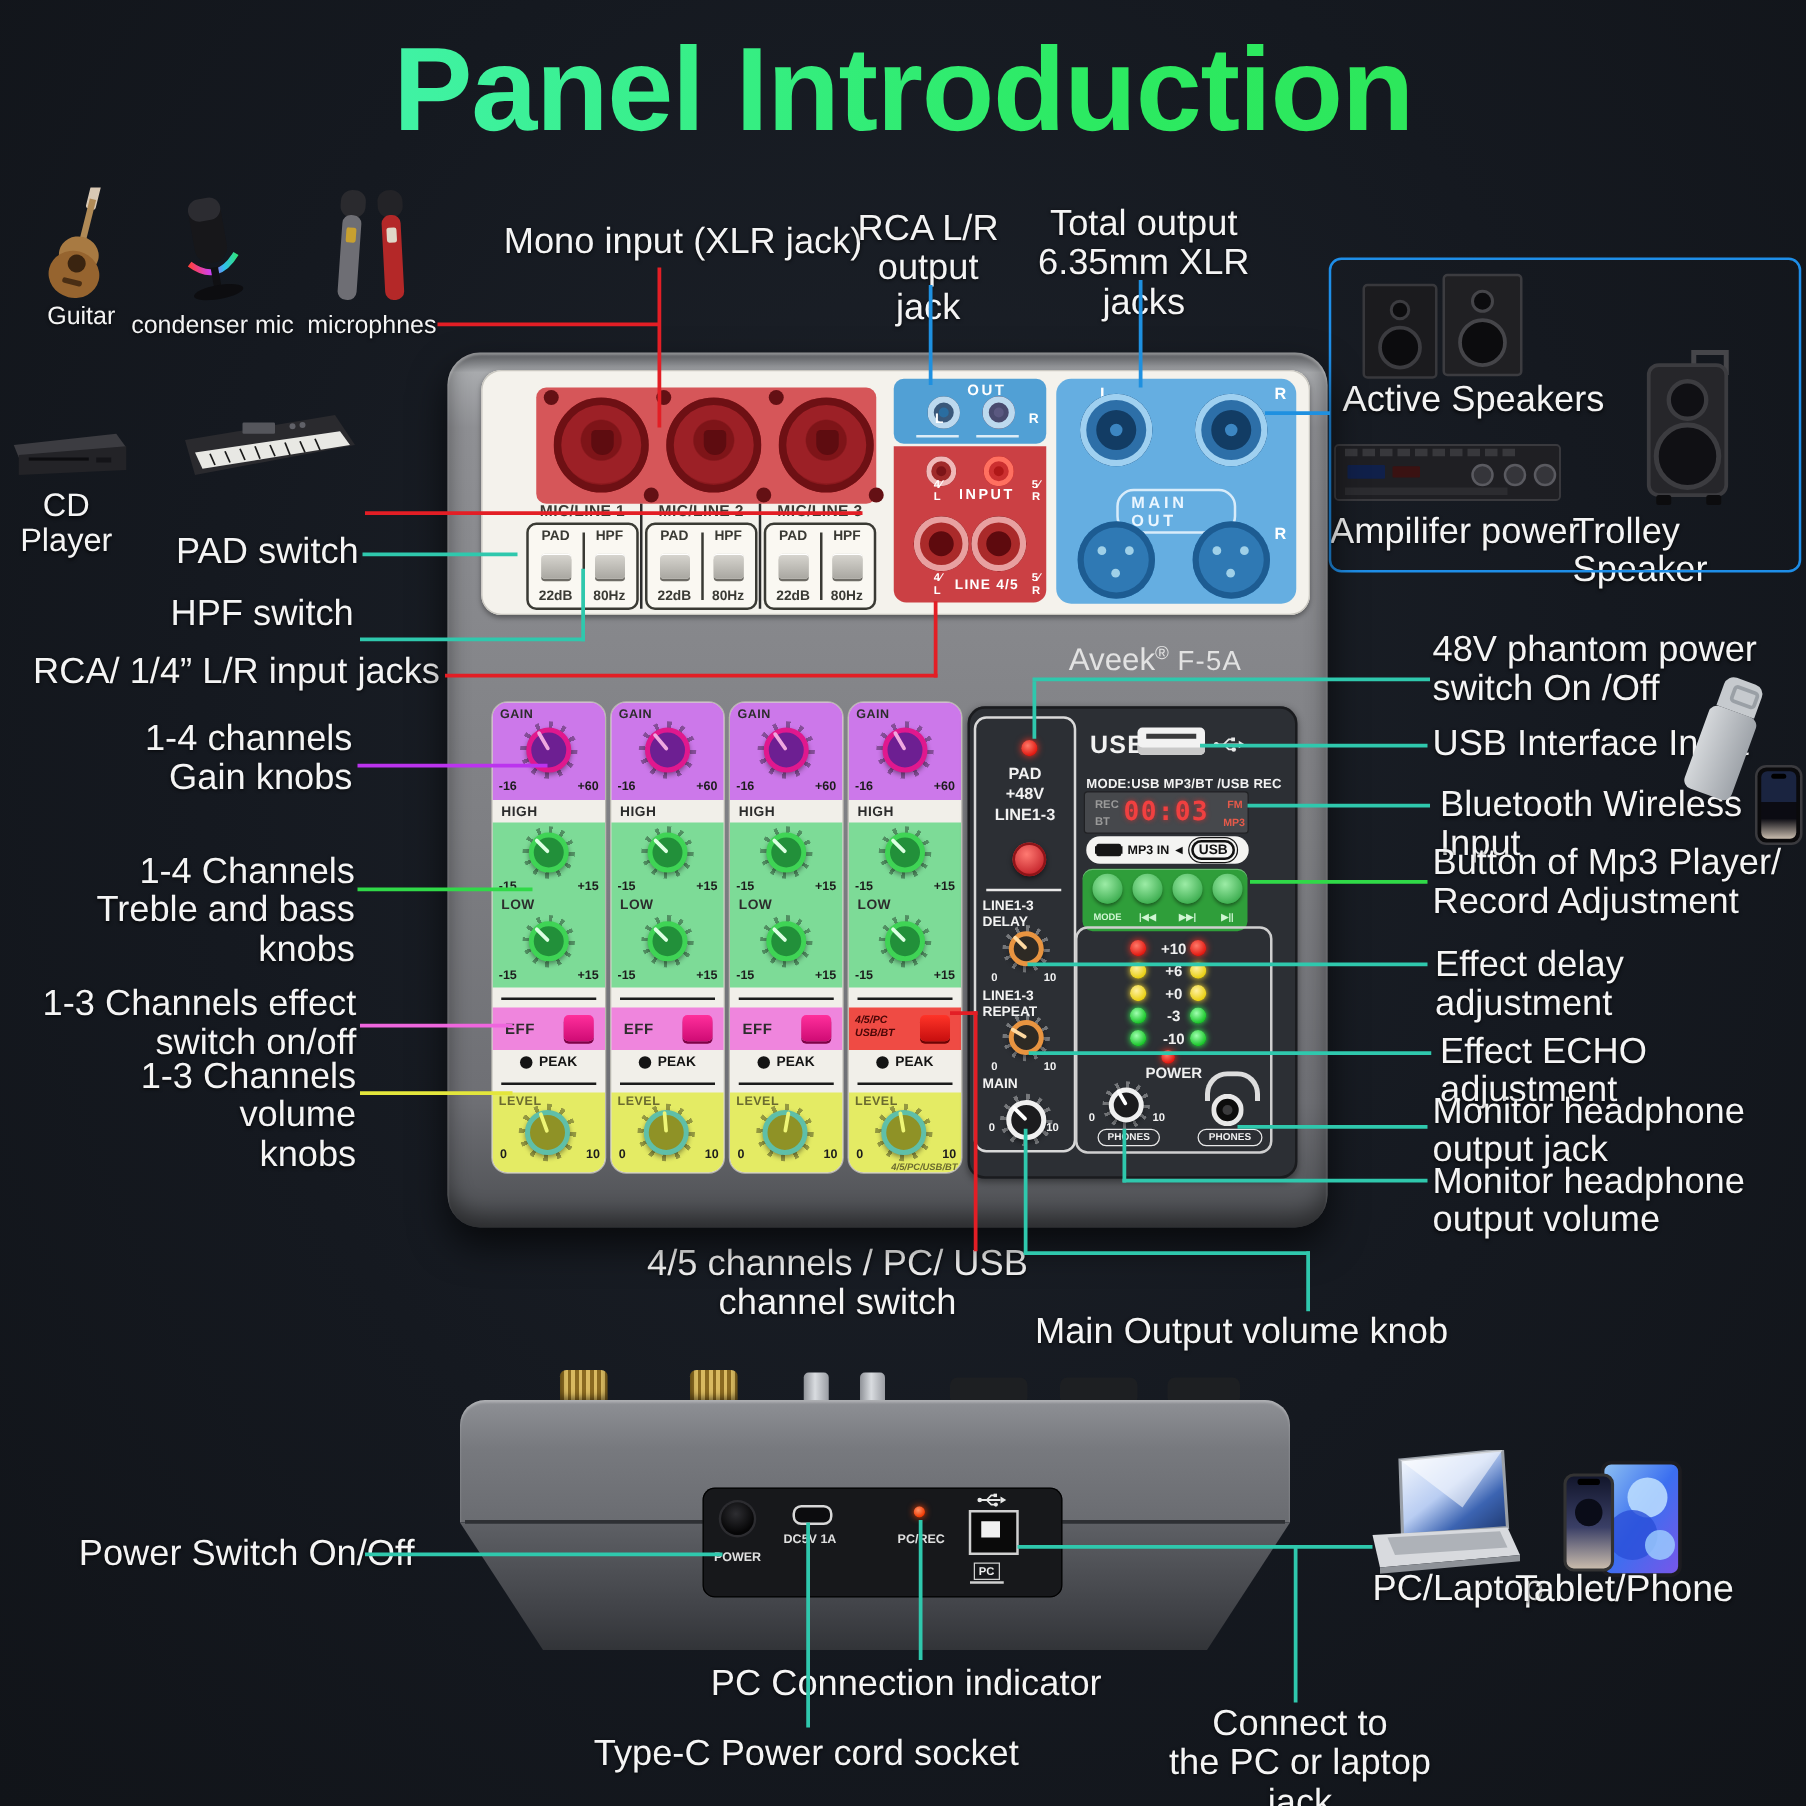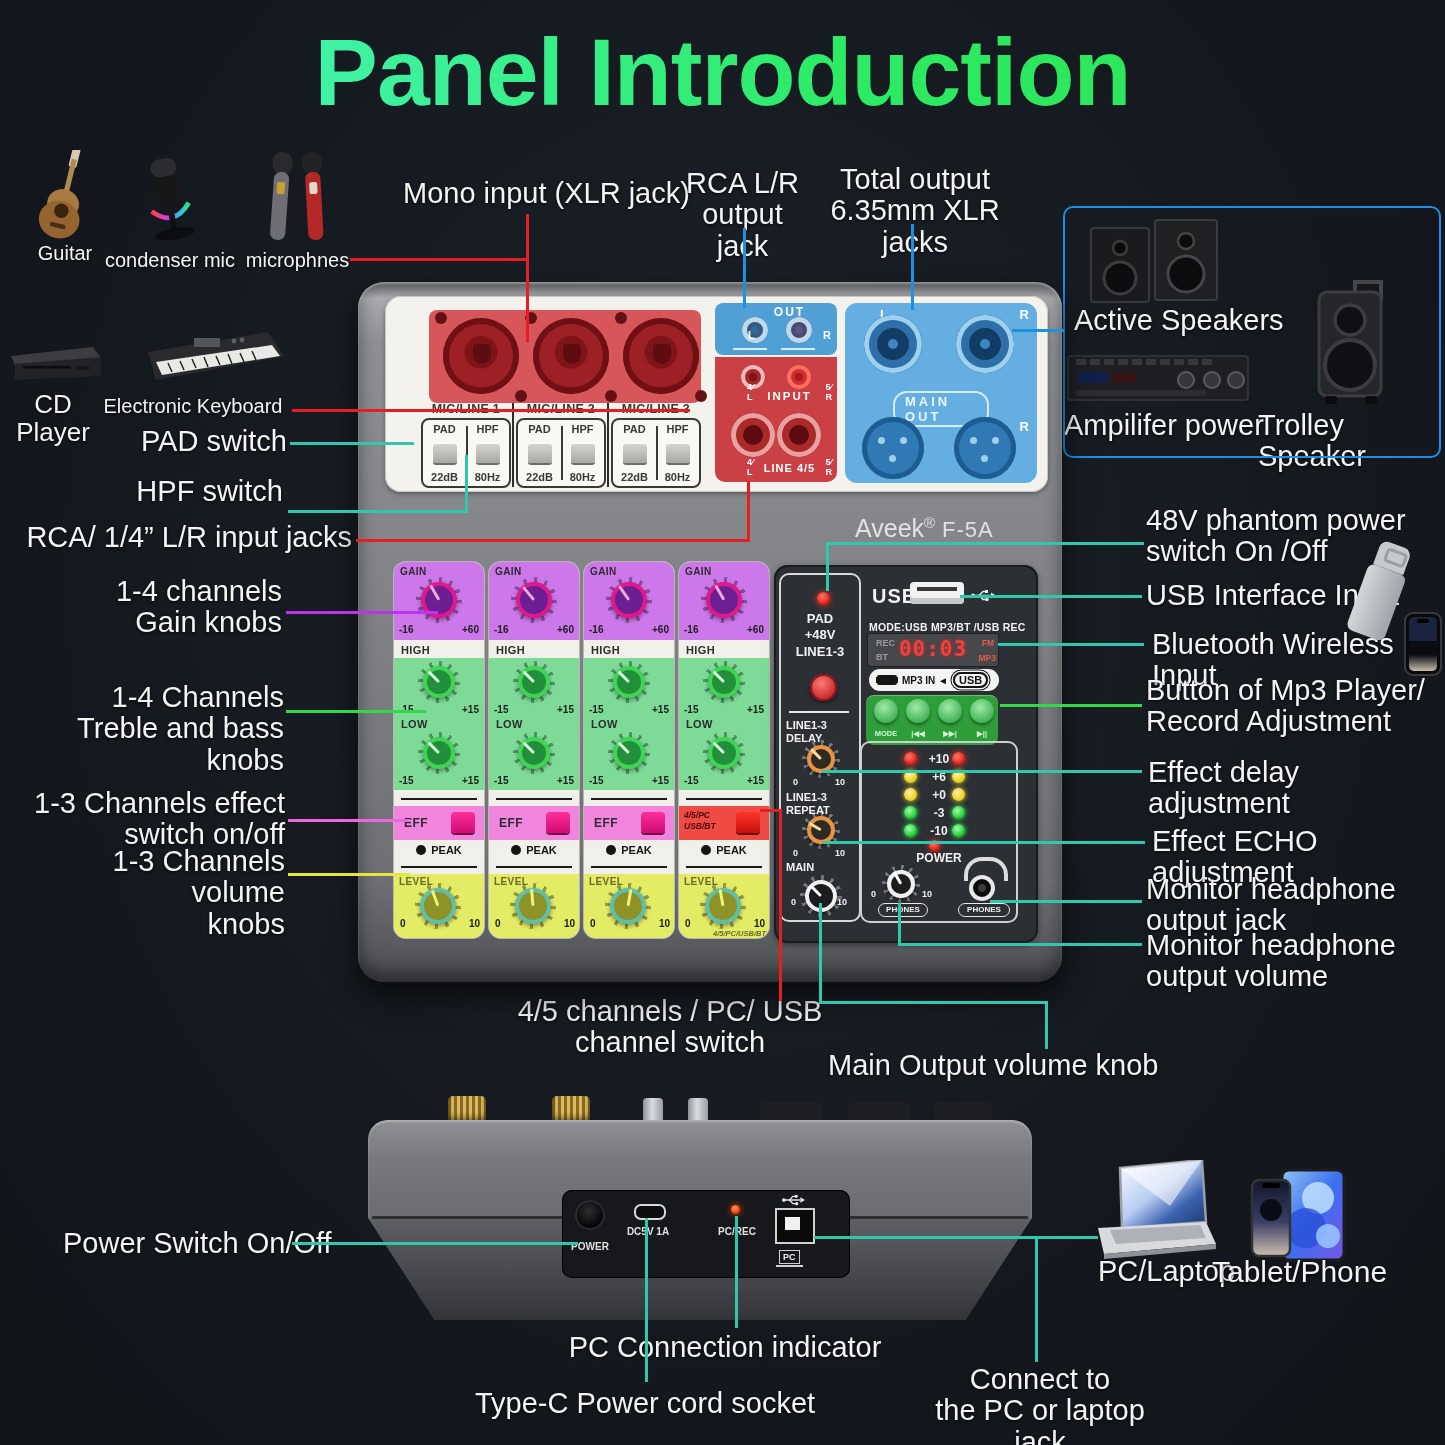--- a/index.html
+++ b/index.html
@@ -222,21 +222,20 @@
           <line x1="90" y1="28" x2="94" y2="38"></line>
         <line x1="102" y1="27" x2="106" y2="36"></line>
           <line x1="114" y1="25" x2="118" y2="34"></line>
       </g>
       <rect x="56" y="12" width="26" height="9" rx="1" fill="#55565c"></rect>
       <circle cx="96" cy="15" r="2.4" fill="#606168"></circle>
         <circle cx="104" cy="14" r="2.4" fill="#606168"></circle>
     </svg>
   </div>
   <div class="ann mid ta-c" style="left:3px;top:390px;width:100px;">CD Player</div>
-  <div class="ann small ta-c" style="left:98px;top:396px;width:190px;">Electronic Keyboard</div>
 
   <div class="ann" style="left:403px;top:178px;">Mono input (XLR jack)</div>
   <div class="ann ta-c" style="left:680px;top:168px;width:125px;">RCA L/R
 output jack</div>
   <div class="ann ta-c" style="left:805px;top:164px;width:220px;">Total output
 6.35mm XLR jacks</div>
 
   <div class="ann ta-r" style="left:27px;top:426px;width:260px;">PAD switch</div>
   <div class="ann ta-r" style="left:23px;top:476px;width:260px;">HPF switch</div>
   <div class="ann ta-r" style="left:12px;top:522px;width:340px;">RCA/ 1/4” L/R input jacks</div>

